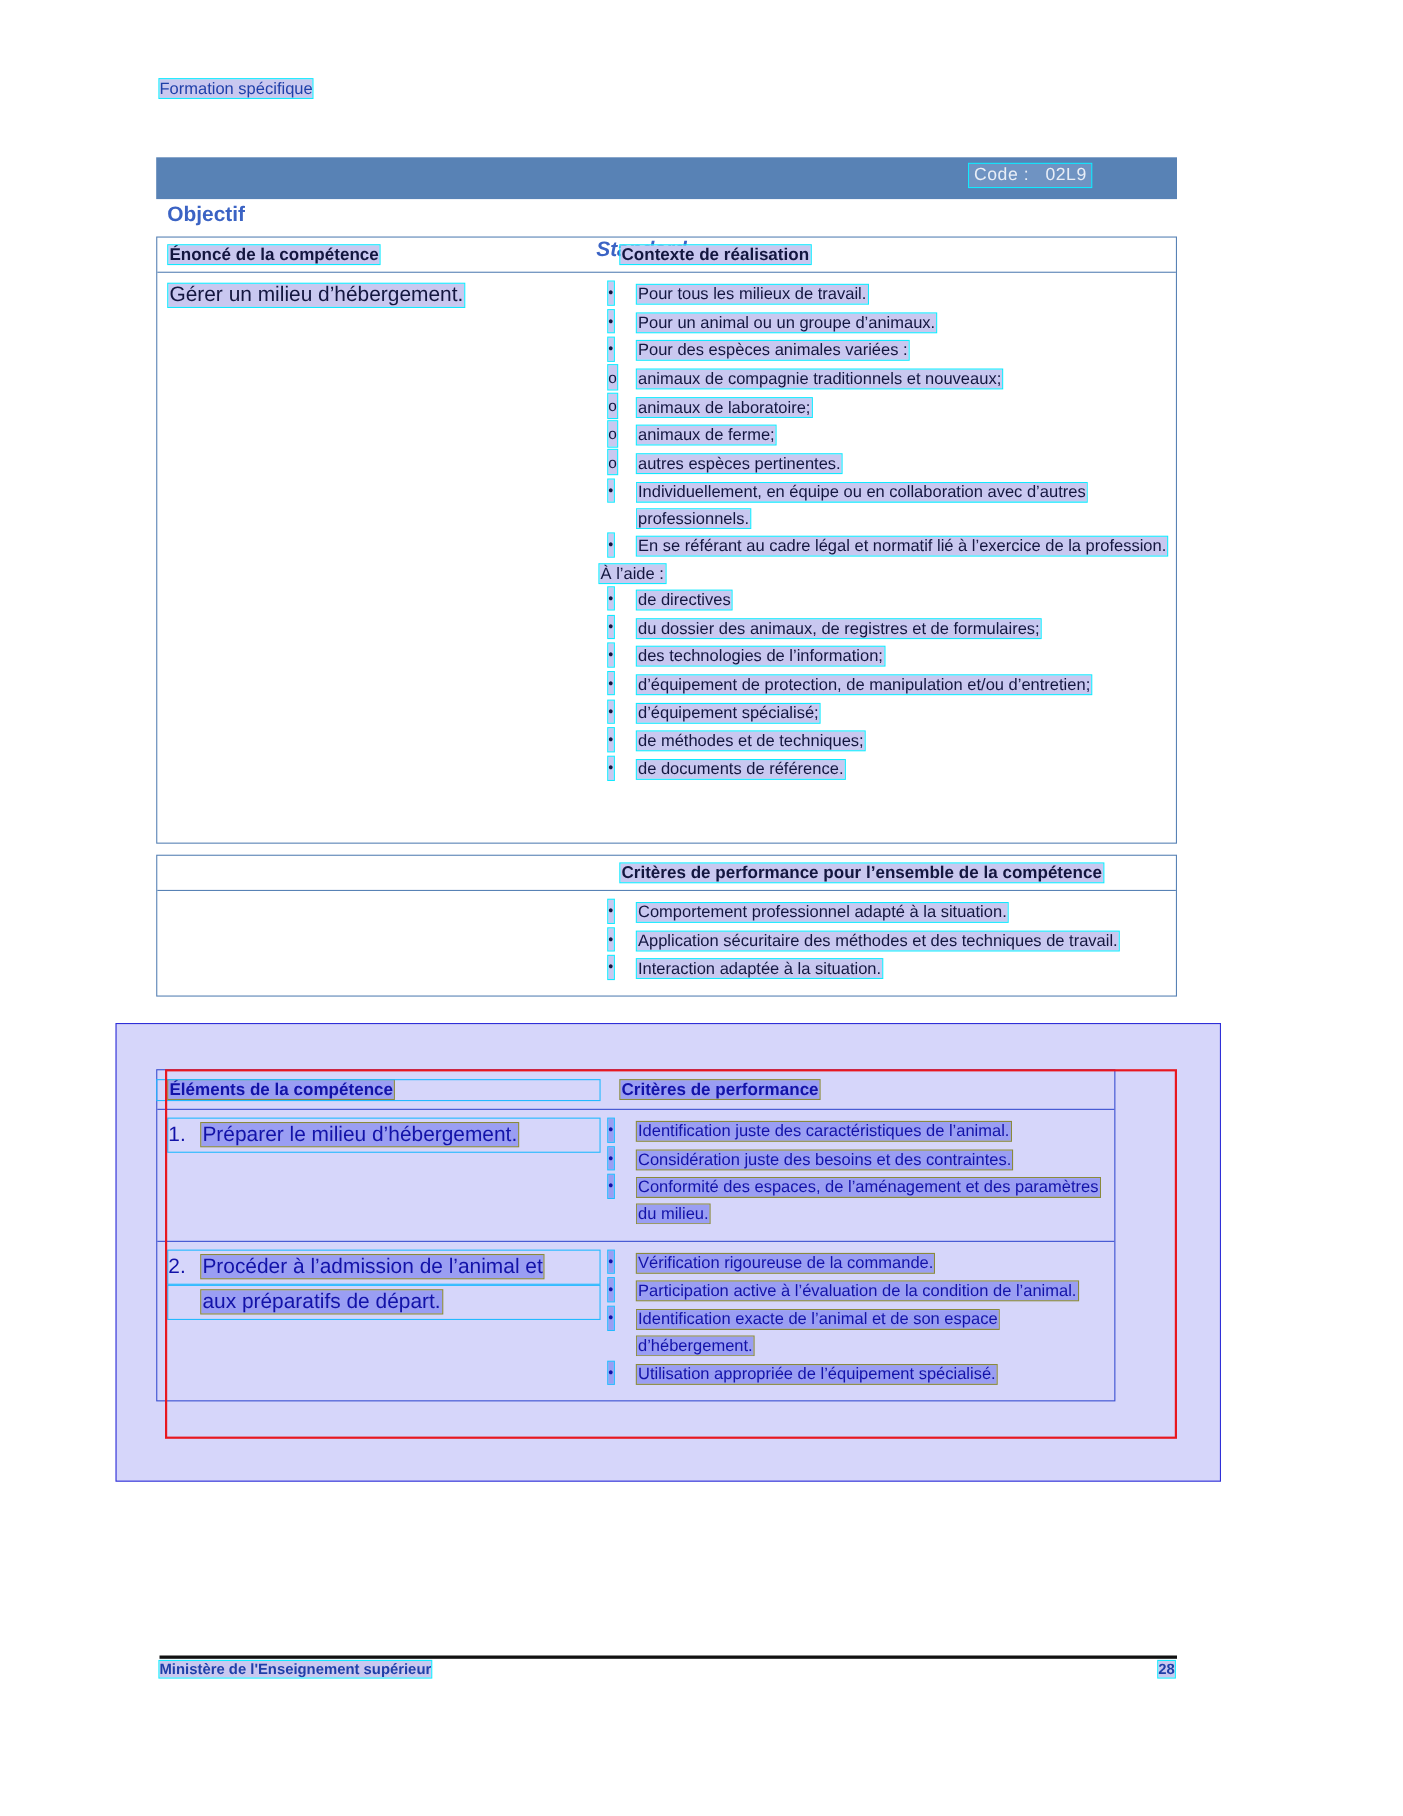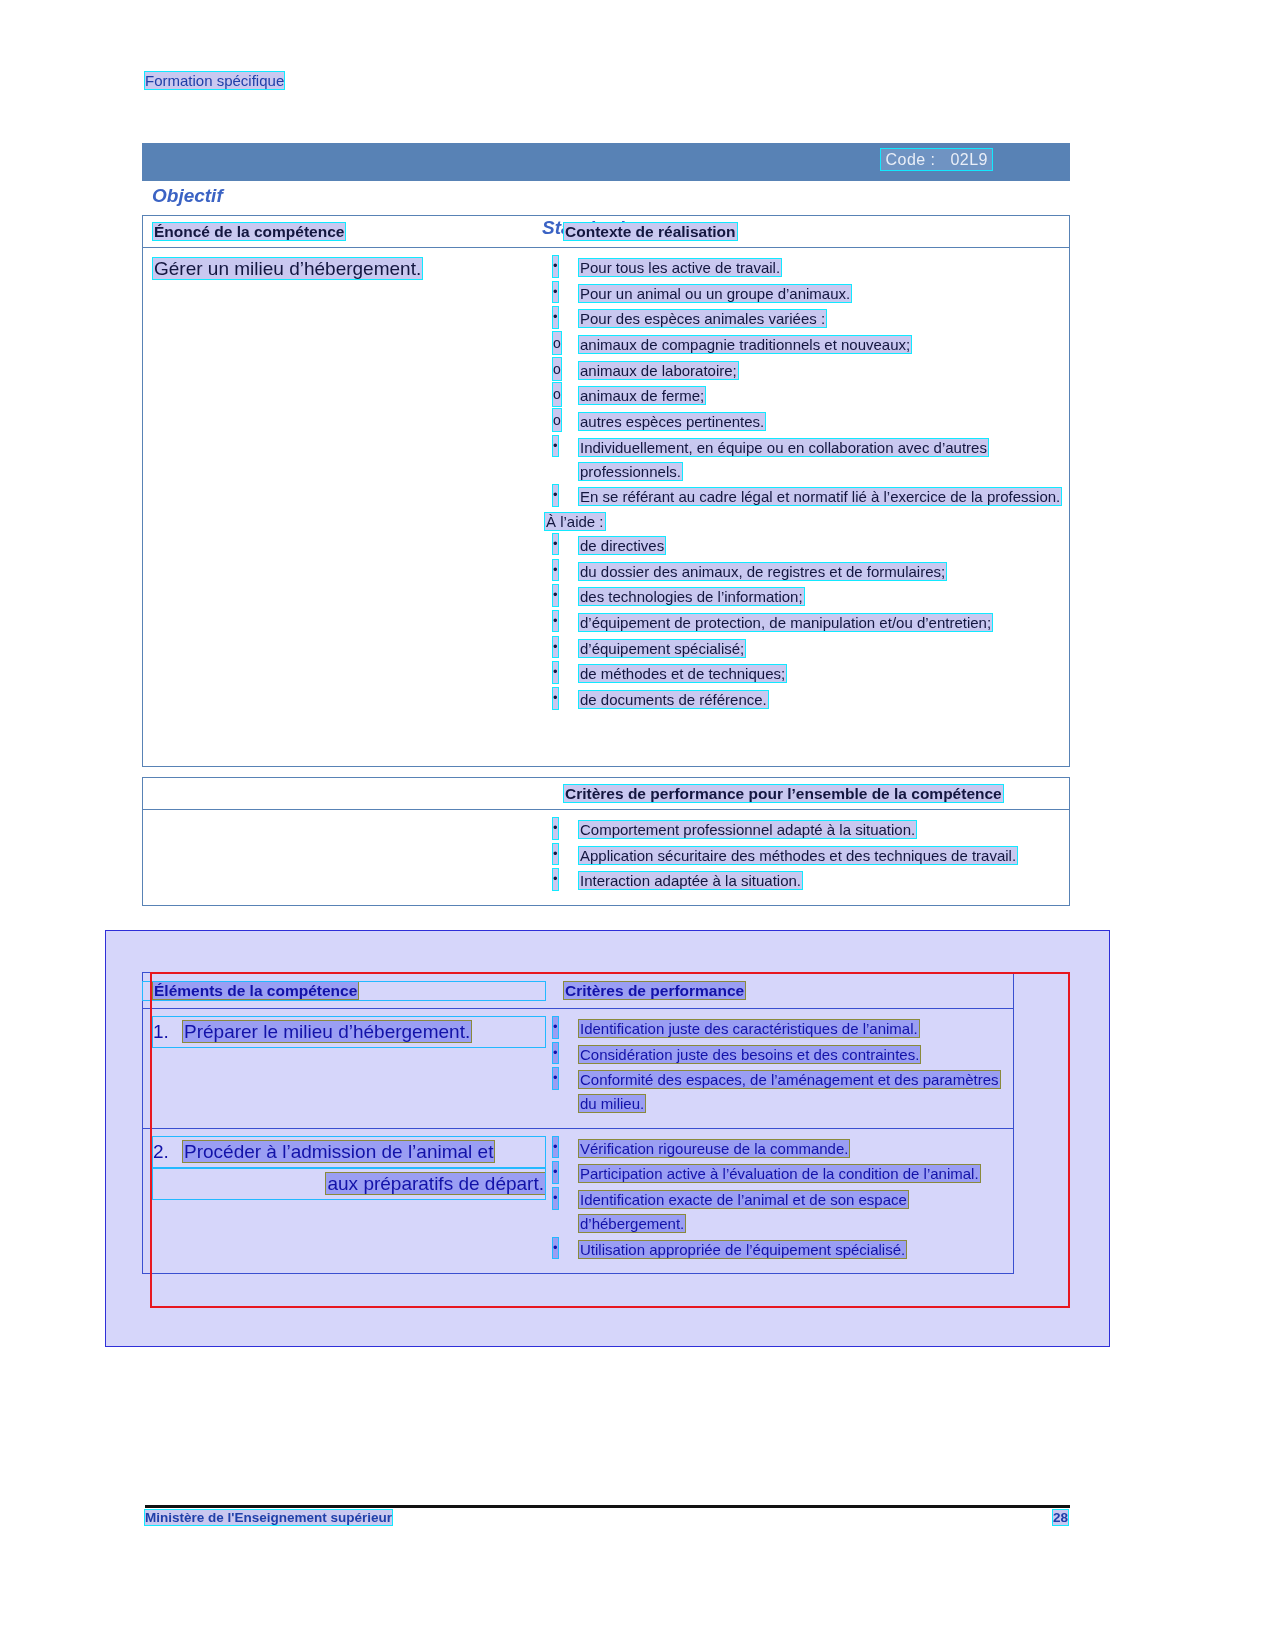--- a/index.html
+++ b/index.html
@@ -11,21 +11,21 @@
   .runhead{position:absolute;left:145px;top:72px;font-size:15px;color:#1f3fa8;}
   .hl{background:#c9c8f0;outline:1.5px solid #12e9ff;}
 
   
   .tblwrap{position:absolute;left:142px;top:143px;width:928px;}
 
   .bluebar{background:#5882b5;height:38px;position:relative;}
   .codetxt{position:absolute;right:78px;top:8px;font-size:16px;color:#e9eef7;letter-spacing:.5px;}
 
   .objstd{position:relative;height:30px;margin-top:4px;}
-  .objstd .o{position:absolute;left:10px;top:0;font-style:italic;font-weight:bold;font-size:19px;color:#3b63c4;}
+  .objstd .o{position:absolute;left:10px;top:0;font-weight:bold;font-size:19px;color:#3b63c4;}
   .objstd .s{position:absolute;left:400px;top:0;font-style:italic;font-weight:bold;font-size:19px;color:#3b63c4;margin-top:32px;}
   .objstd .hlbar{position:absolute;left:8px;top:-2px;width:500px;height:26px;background:#c9c8f0;outline:1.5px solid #12e9ff;z-index:-1;}
 
   .box{border:1px solid #5882b5;position:relative;}
   .sep{border-top:1px solid #5882b5;}
 
   .rowhdr{display:flex;padding:7px 0 6px 0;gap:19px;}
   .rowhdr .c1{width:392px;padding-left:10px;font-weight:bold;font-size:15.5px;color:#13163f;}
   .rowhdr .c2{flex:1;font-weight:bold;font-size:15.5px;color:#13163f;}
 
@@ -108,21 +108,21 @@
       <div class="sep"></div>
 
       <div class="rowbody" style="min-height:500px;">
         <div class="c1">
           <div class="plainline"><span class="txt">Gérer un milieu d’hébergement.</span></div>
         </div>
 
         <div class="c2">
 
           <ul class="bl lvl1">
-            <li><span class="bul bulhl">•</span><span class="txt">Pour tous les active de travail.</span></li>
+            <li><span class="bul bulhl">•</span><span class="txt">Pour tous les milieux de travail.</span></li>
             <li><span class="bul bulhl">•</span><span class="txt">Pour un animal ou un groupe d’animaux.</span></li>
             <li><span class="bul bulhl">•</span><span class="txt">Pour des espèces animales variées :</span></li>
           </ul>
 
           <ul class="bl sub lvl2">
             <li><span class="bul bulhl">o</span><span class="txt">animaux de compagnie traditionnels et nouveaux;</span></li>
             <li><span class="bul bulhl">o</span><span class="txt">animaux de laboratoire;</span></li>
             <li><span class="bul bulhl">o</span><span class="txt">animaux de ferme;</span></li>
             <li><span class="bul bulhl">o</span><span class="txt">autres espèces pertinentes.</span></li>
           </ul>
@@ -208,21 +208,21 @@
       </div>
 
       <div class="sep" style="border-top-color:#3a4fd0;"></div>
 
       <div class="rowbody" style="min-height:120px;">
         <div class="c1">
           <div class="numitem linehl">
             <span class="n">2.</span>
             <span class="txt">Procéder à l’admission de l’animal et</span>
           </div>
-          <div class="numitem linehl" style="padding-left:20px;text-align:right;">
+          <div class="numitem linehl" style="padding-left:30px;">
             <span class="txt">aux préparatifs de départ.</span>
           </div>
         </div>
         <div class="c2">
           <ul class="bl lvl1">
             <li><span class="bul bulhl">•</span><span class="txt">Vérification rigoureuse de la commande.</span></li>
             <li><span class="bul bulhl">•</span><span class="txt">Participation active à l’évaluation de la condition de l’animal.</span></li>
             <li><span class="bul bulhl">•</span><span class="txt">Identification exacte de l’animal et de son espace d’hébergement.</span></li>
             <li><span class="bul bulhl">•</span><span class="txt">Utilisation appropriée de l’équipement spécialisé.</span></li>
           </ul>

